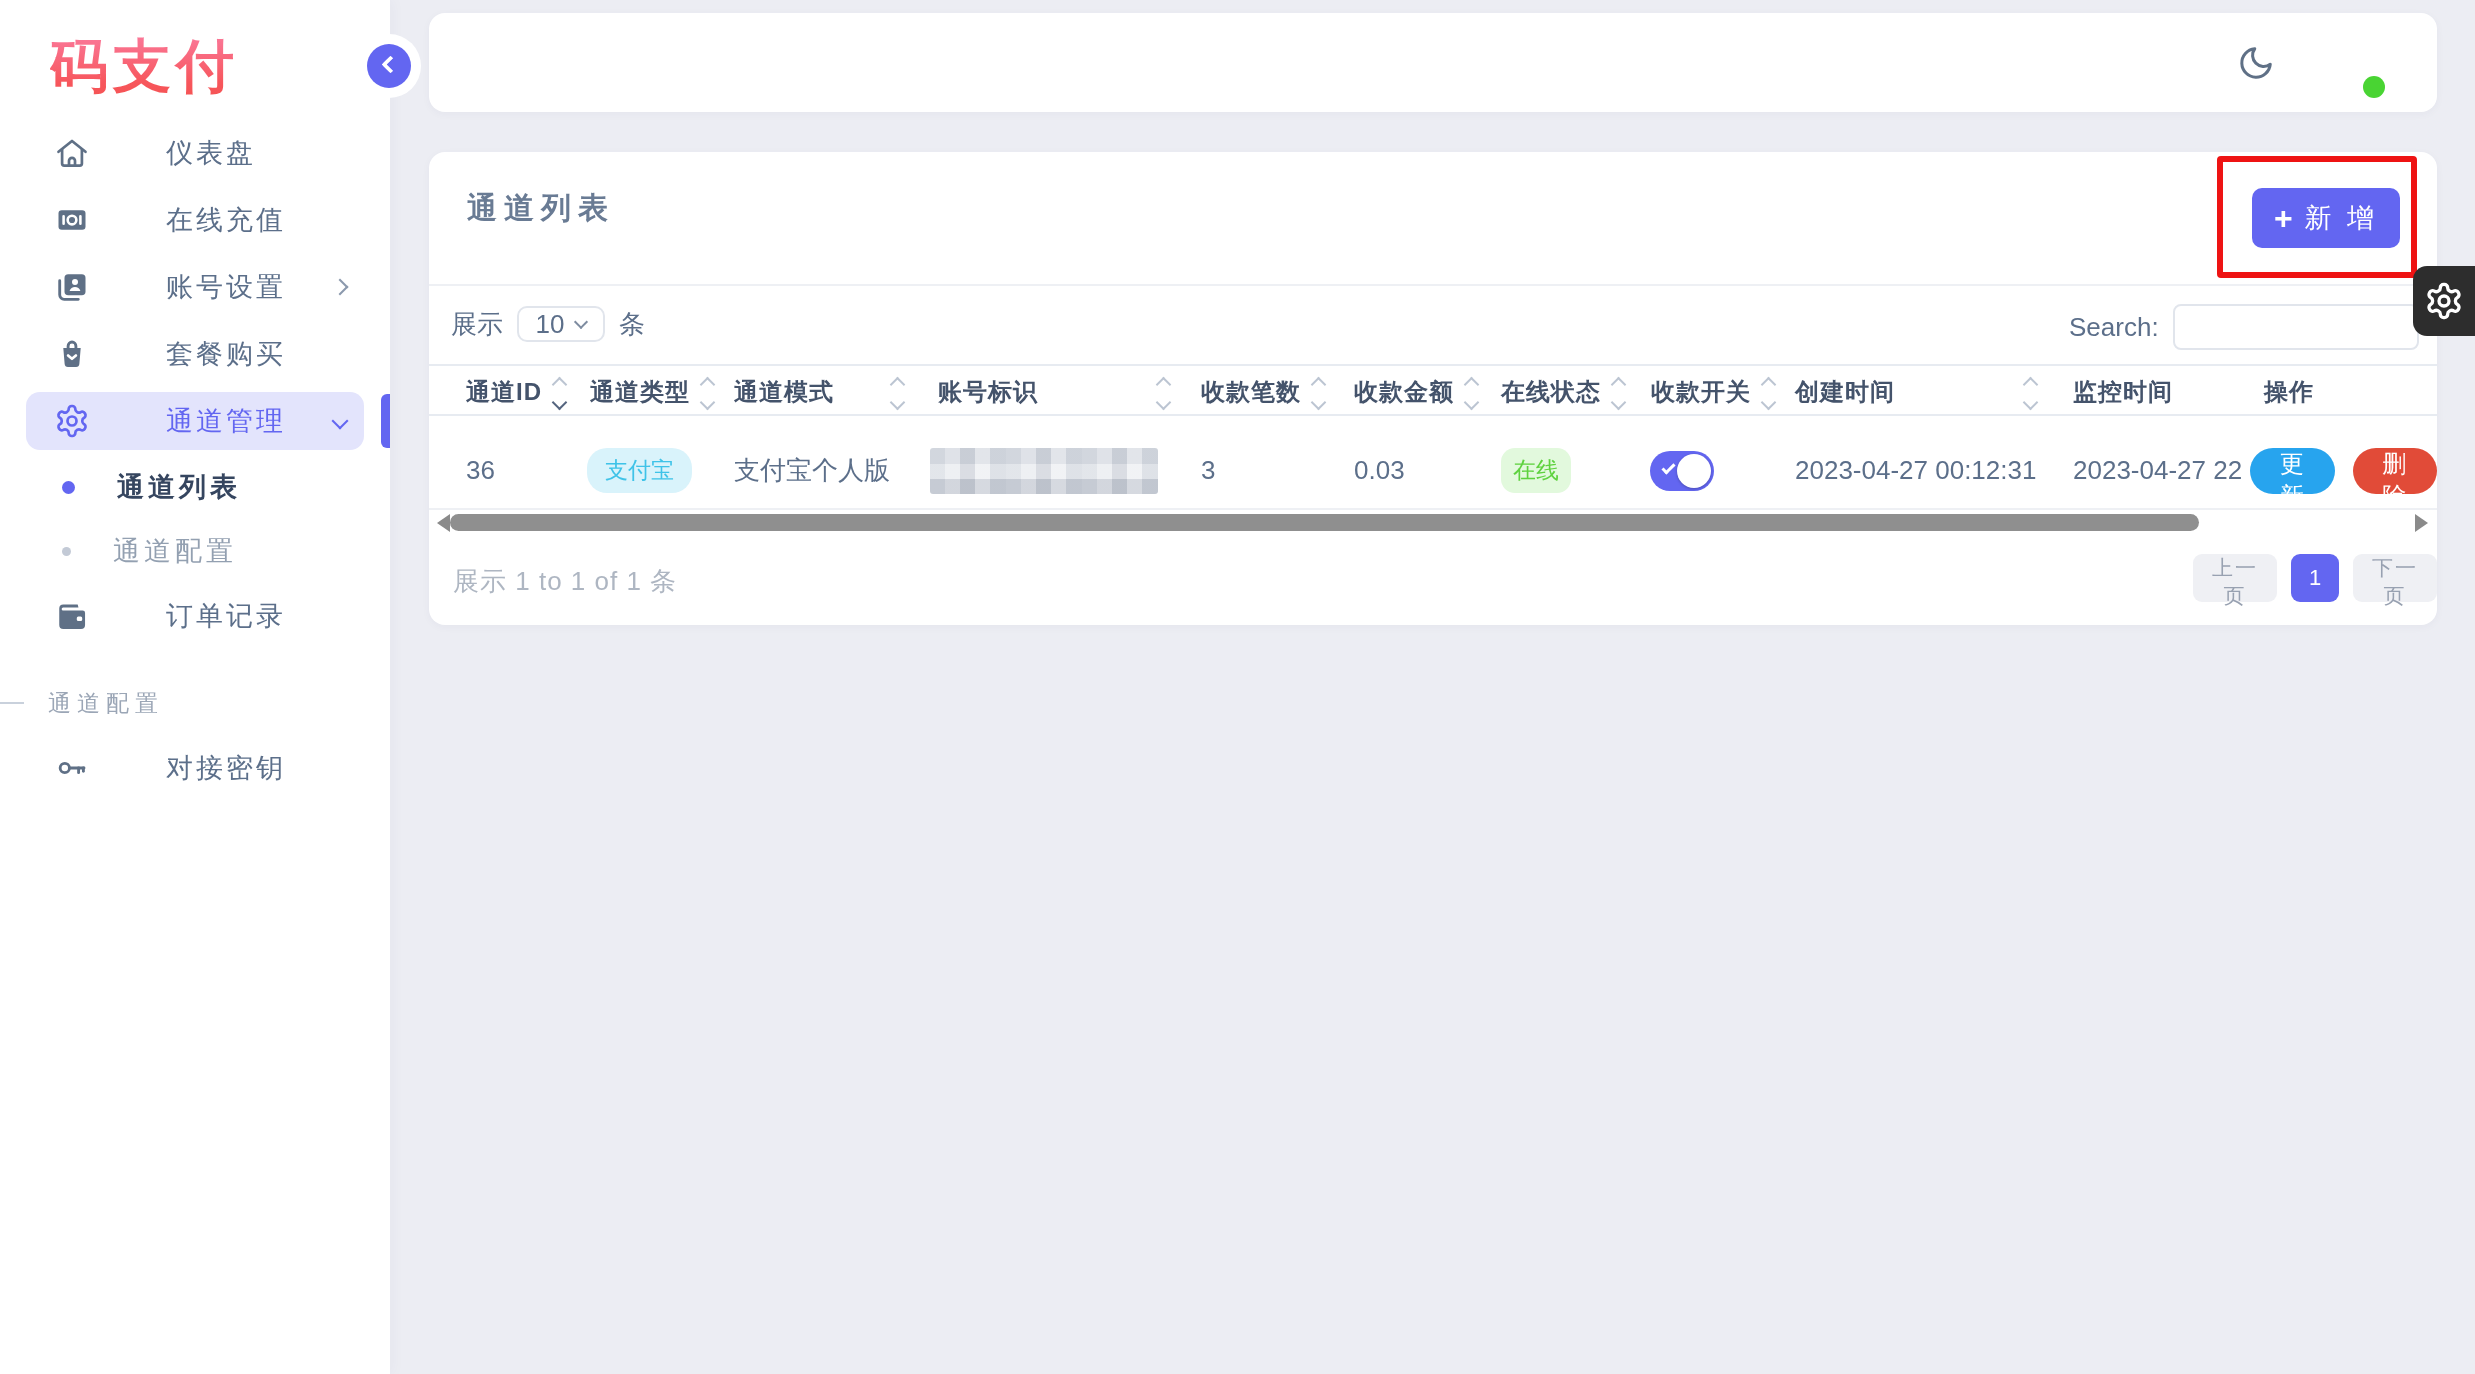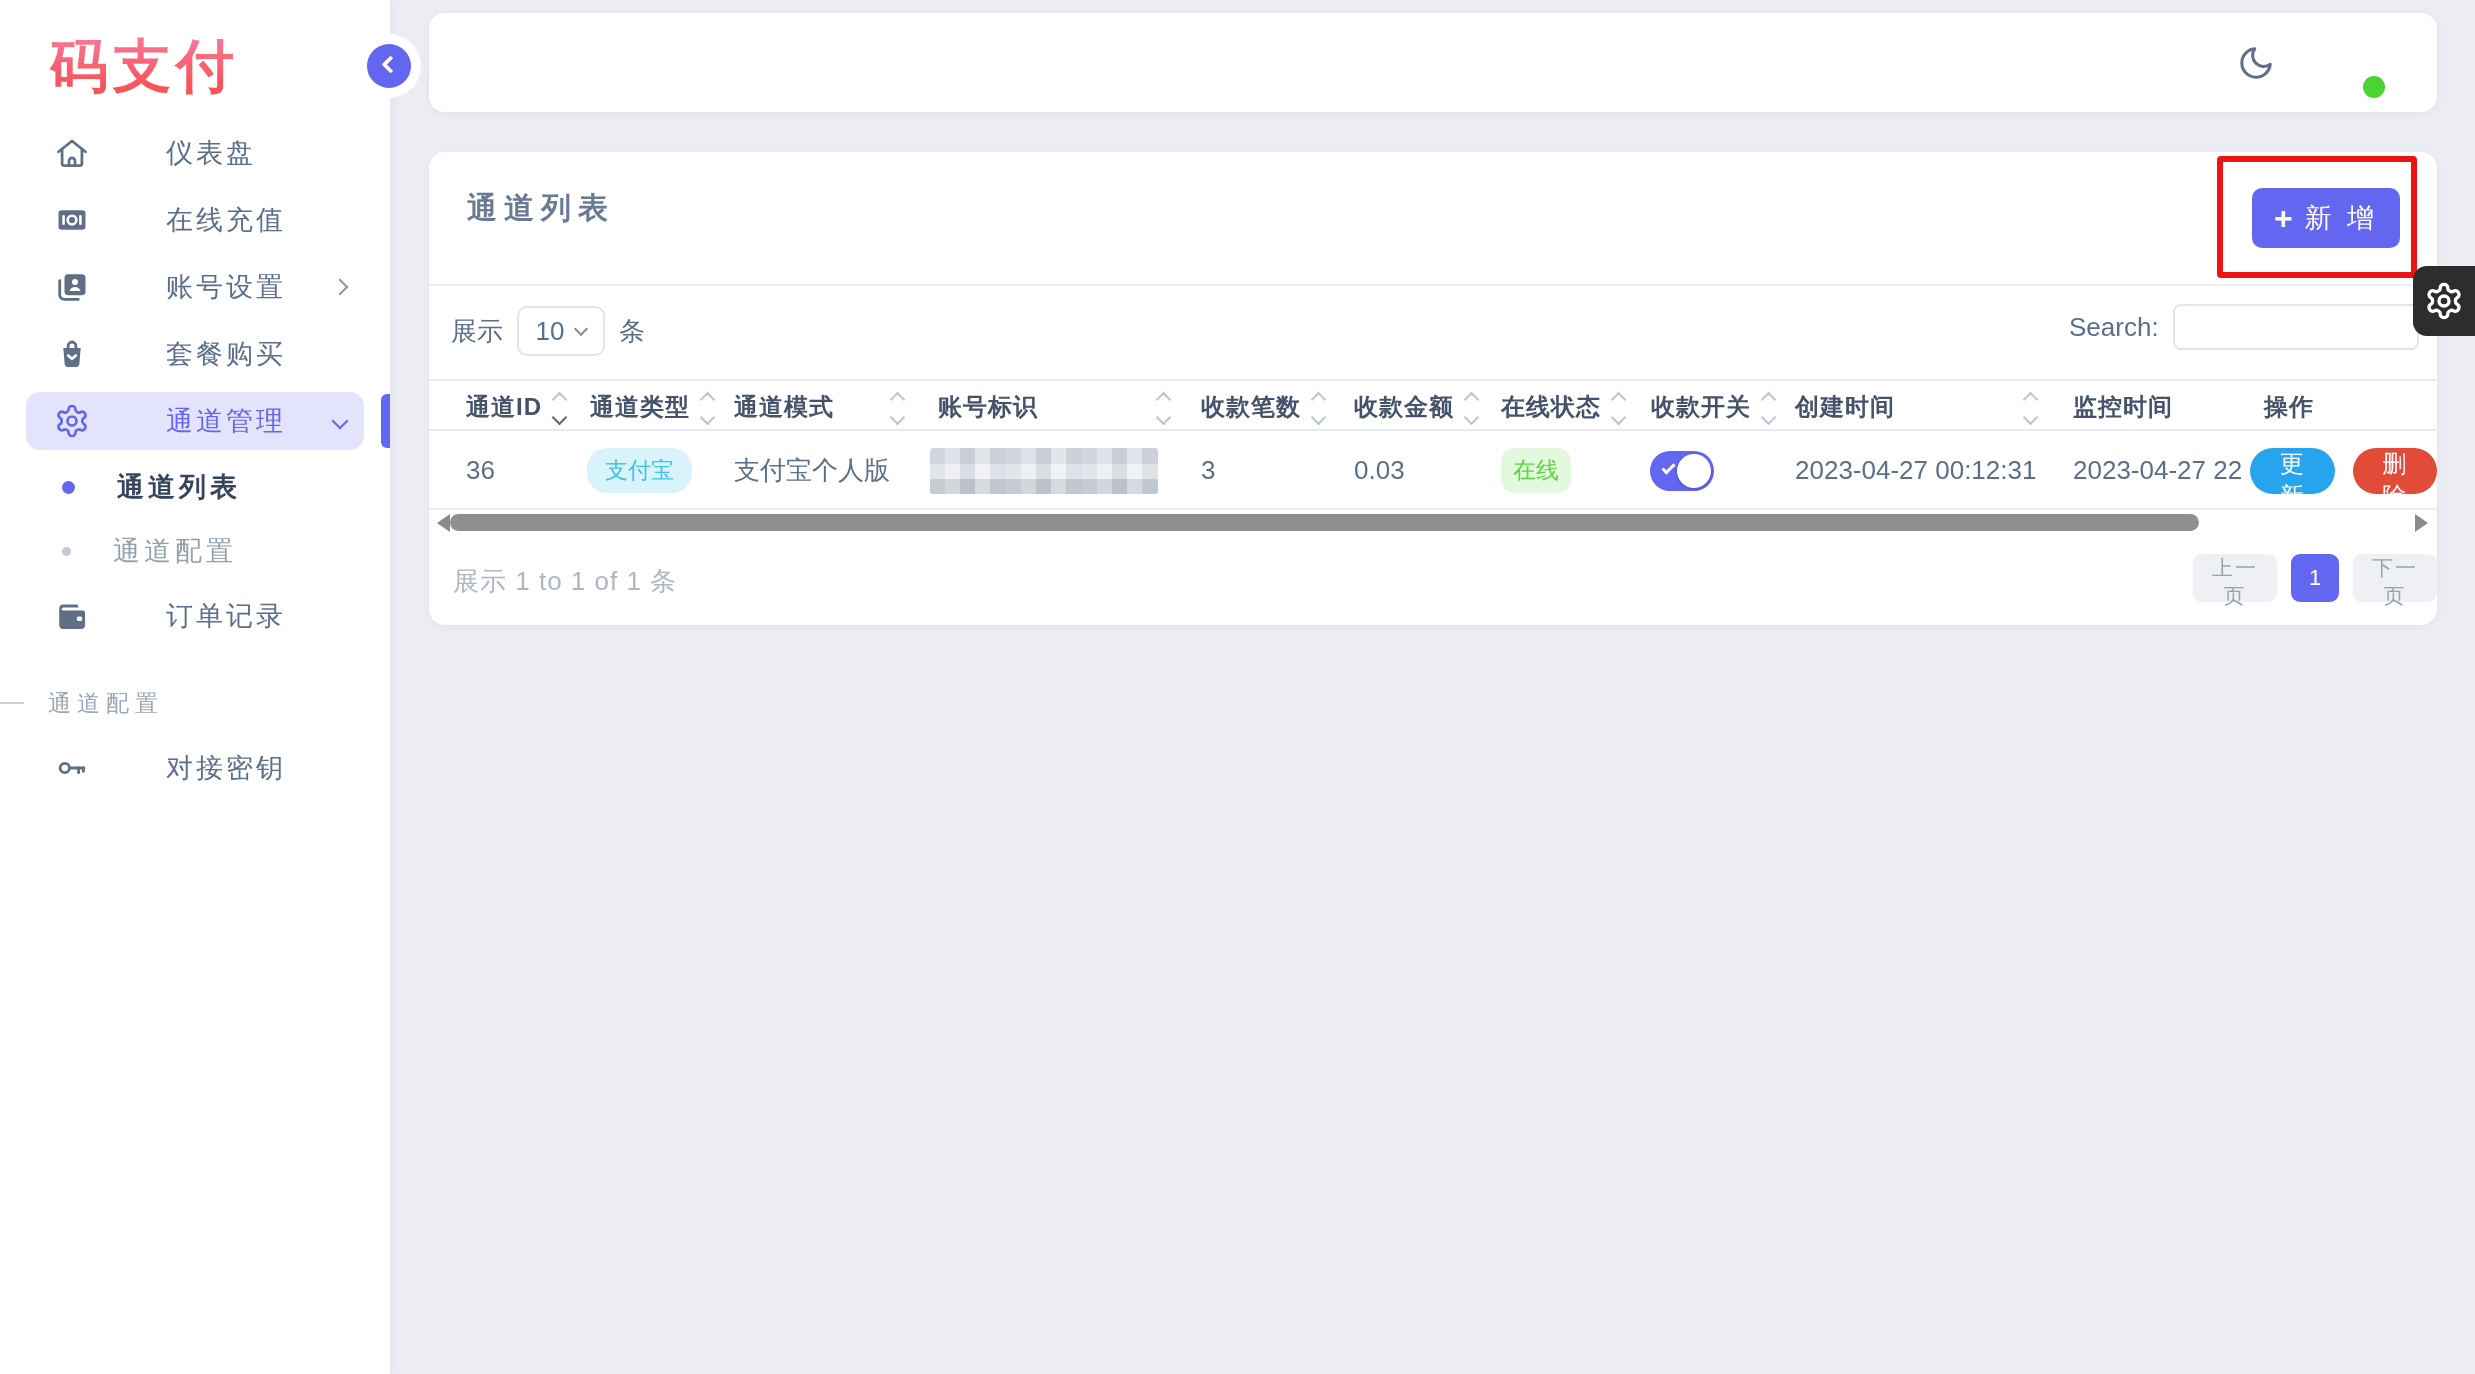--- a/index.html
+++ b/index.html
@@ -53,28 +53,28 @@
   .card { position:absolute; left:39px; top:152px; width:2008px; height:473px; background:#fff; border-radius:16px;
           box-shadow:0 2px 8px rgba(40,50,90,.04); }
   .card-title { position:absolute; left:38px; top:36px; font-size:30px; letter-spacing:7px; color:#697b94; }
   .add-btn { position:absolute; left:1823px; top:36px; width:148px; height:60px; background:#6366f1; border-radius:10px;
           color:#fff; font-size:27px; letter-spacing:4px; display:flex; align-items:center; justify-content:center; gap:12px; cursor:pointer; }
   .add-btn .plus { font-size:32px; font-weight:bold; letter-spacing:0; }
   .red-annotation { position:absolute; left:1788px; top:4px; width:200px; height:122px; border:6px solid #ee1313; border-radius:4px; pointer-events:none; z-index:6; }
   .card-divider { position:absolute; left:0; top:132px; width:2008px; height:0; border-top:2px solid #eef0f4; }
 
   .controls-left { position:absolute; left:22px; top:154px; display:flex; align-items:center; font-size:26px; color:#5c6f8a; }
-  .len-select { width:88px; height:50px; border:2px solid #e1e5ec; border-radius:10px; margin:0 14px; display:flex;
+  .len-select { width:88px; height:36px; border:2px solid #e1e5ec; border-radius:10px; margin:0 14px; display:flex;
           align-items:center; justify-content:center; gap:12px; cursor:pointer; color:#5c6f8a; }
   .len-select .chev { width:10px; height:10px; border-right:2.5px solid #7e8ca0; border-bottom:2.5px solid #7e8ca0; transform:rotate(45deg); margin-top:-4px; }
   .controls-right { position:absolute; left:1640px; top:152px; display:flex; align-items:center; }
   .search-label { font-size:26px; color:#5c6f8a; }
   .search-input { margin-left:14px; width:246px; height:46px; border:2px solid #e1e5ec; border-radius:8px; font-size:24px; padding:0 12px; color:#45546c; outline:none; background:#fff; }
 
-  .thead { position:absolute; left:0; top:227px; width:2008px; height:52px; border-top:2px solid #e7ebf1; border-bottom:2px solid #e7ebf1; }
+  .thead { position:absolute; left:0; top:212px; width:2008px; height:52px; border-top:2px solid #e7ebf1; border-bottom:2px solid #e7ebf1; }
   .th { position:absolute; top:0; height:52px; display:flex; align-items:center; gap:12px; font-size:24px; font-weight:bold; color:#44536b; letter-spacing:1px; cursor:pointer; }
   .sort { display:flex; flex-direction:column; gap:7px; padding-top:2px; }
   .sort .c { width:11px; height:11px; border-right:2.5px solid #bcc5d2; border-bottom:2.5px solid #bcc5d2; }
   .sort .c.up { transform:rotate(-135deg); }
   .sort .c.down { transform:rotate(45deg); }
   .sort .c.on { border-color:#55657f; }
 
   .trow { position:absolute; left:0; top:279px; width:2008px; height:79px; border-bottom:2px solid #eef0f4; }
   .td { position:absolute; top:0; height:79px; display:flex; align-items:center; font-size:26px; color:#5c6f8a; }
   .badge-type { background:#d9f3fb; color:#3fc3e8; font-size:23px; padding:7px 18px; border-radius:20px; }

